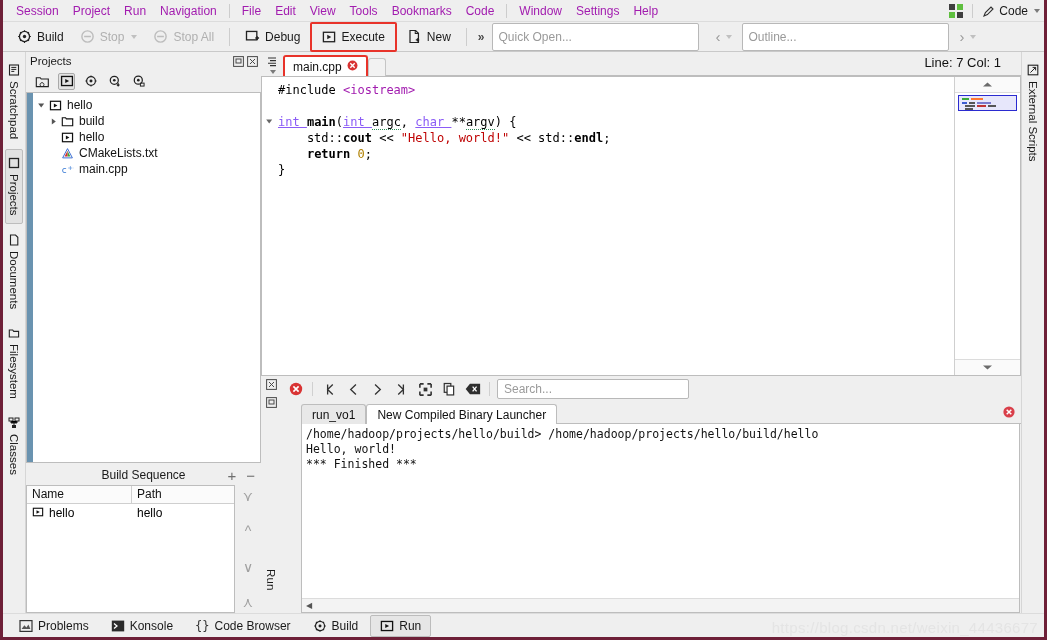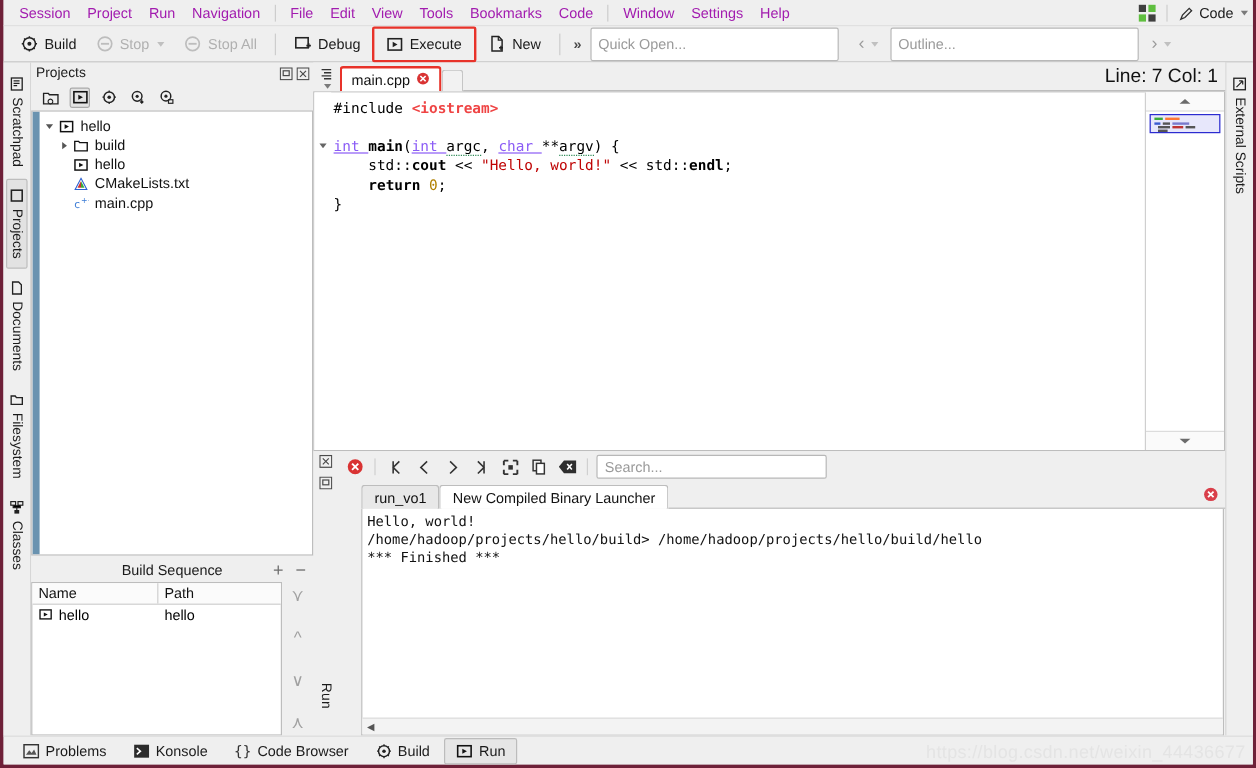--- a/index.html
+++ b/index.html
@@ -180,40 +180,40 @@
   .tabsmenu { width: 20px; display: flex; flex-direction: column; align-items: center; justify-content: center; padding-bottom: 2px; }
   .etab {
     height: 21px; display: flex; align-items: center; gap: 5px;
     padding: 0 8px; font-size: 12px; color: #111;
     background: #fff; border: 1px solid #bdbdbd; border-bottom: none;
     border-radius: 3px 3px 0 0; position: relative; z-index: 2;
   }
   .etab.highlight { border: 2px solid #e8332a; border-bottom: none; }
   .etabfill { flex: 1 1 auto; height: 20px; border-bottom: 1px solid #bdbdbd; }
   .lineinfo {
-    position: absolute; right: 6px; top: 3px; font-size: 16px; color: #111;
+    position: absolute; right: 20px; top: 3px; font-size: 13px; color: #111;
   }
   .tabstub { width: 18px; height: 18px; border: 1px solid #c5c5c5; border-bottom: none; background: #f2f2f2; border-radius: 3px 3px 0 0; }
 
   .editorbox {
     flex: 1 1 auto; display: flex; min-height: 0;
     background: #fff; border: 1px solid #bdbdbd;
   }
   .foldmargin { width: 14px; flex: 0 0 14px; background: #fff; padding-top: 4px; }
   .foldmark { height: 16px; display: flex; align-items: center; justify-content: center; }
   .codearea {
     flex: 1 1 auto; font-family: "DejaVu Sans Mono", monospace;
     font-size: 12px; line-height: 16px; padding: 5px 0 0 2px;
     color: #000; overflow: hidden; white-space: pre;
   }
   .kw   { color: #8b5cf6; text-decoration: underline; }
   .kwb  { color: #000; font-weight: bold; }
   .pre  { color: #000000; }
   .str  { color: #bf0303; }
-  .inc  { color: #ef4444; font-weight: bold; }
+  .inc  { color: #a21caf; }
   .num  { color: #b08000; }
   .op   { color: #000; }
   .fn   { color: #000; font-weight: bold; }
   .var  { color: #000; border-bottom: 1px dotted #2e8b57; }
 
   .minimap {
     width: 66px; flex: 0 0 66px; border-left: 1px solid #cfcfcf;
     background: #fff; display: flex; flex-direction: column;
   }
   .mmbtn { height: 16px; flex: 0 0 16px; border-bottom: 1px solid #dcdcdc; display: flex; align-items: center; justify-content: center; background: #fafafa; }
@@ -724,21 +724,21 @@
               <span>
                 <svg width="12" height="12" viewBox="0 0 12 12">
                     <circle cx="6" cy="6" r="5.6" fill="#d93f4a"></circle>
                     <path d="M3.7 3.7 L8.3 8.3 M8.3 3.7 L3.7 8.3" stroke="#fff" stroke-width="1.5"></path>
                   </svg>
               </span>
             </div>
           </div>
 
           <div class="outbody">
-            <div class="outtext"><div>Hello, world!</div><div>/home/hadoop/projects/hello/build&gt; /home/hadoop/projects/hello/build/hello</div><div>*** Finished ***</div></div>
+            <div class="outtext"><div>/home/hadoop/projects/hello/build&gt; /home/hadoop/projects/hello/build/hello</div><div>Hello, world!</div><div>*** Finished ***</div></div>
             <div class="hscroll">
               <span class="arr">◀</span>
               <span class="track"></span>
             </div>
           </div>
         </div>
       </div>
     </div>
 
     <div class="vstrip right">

